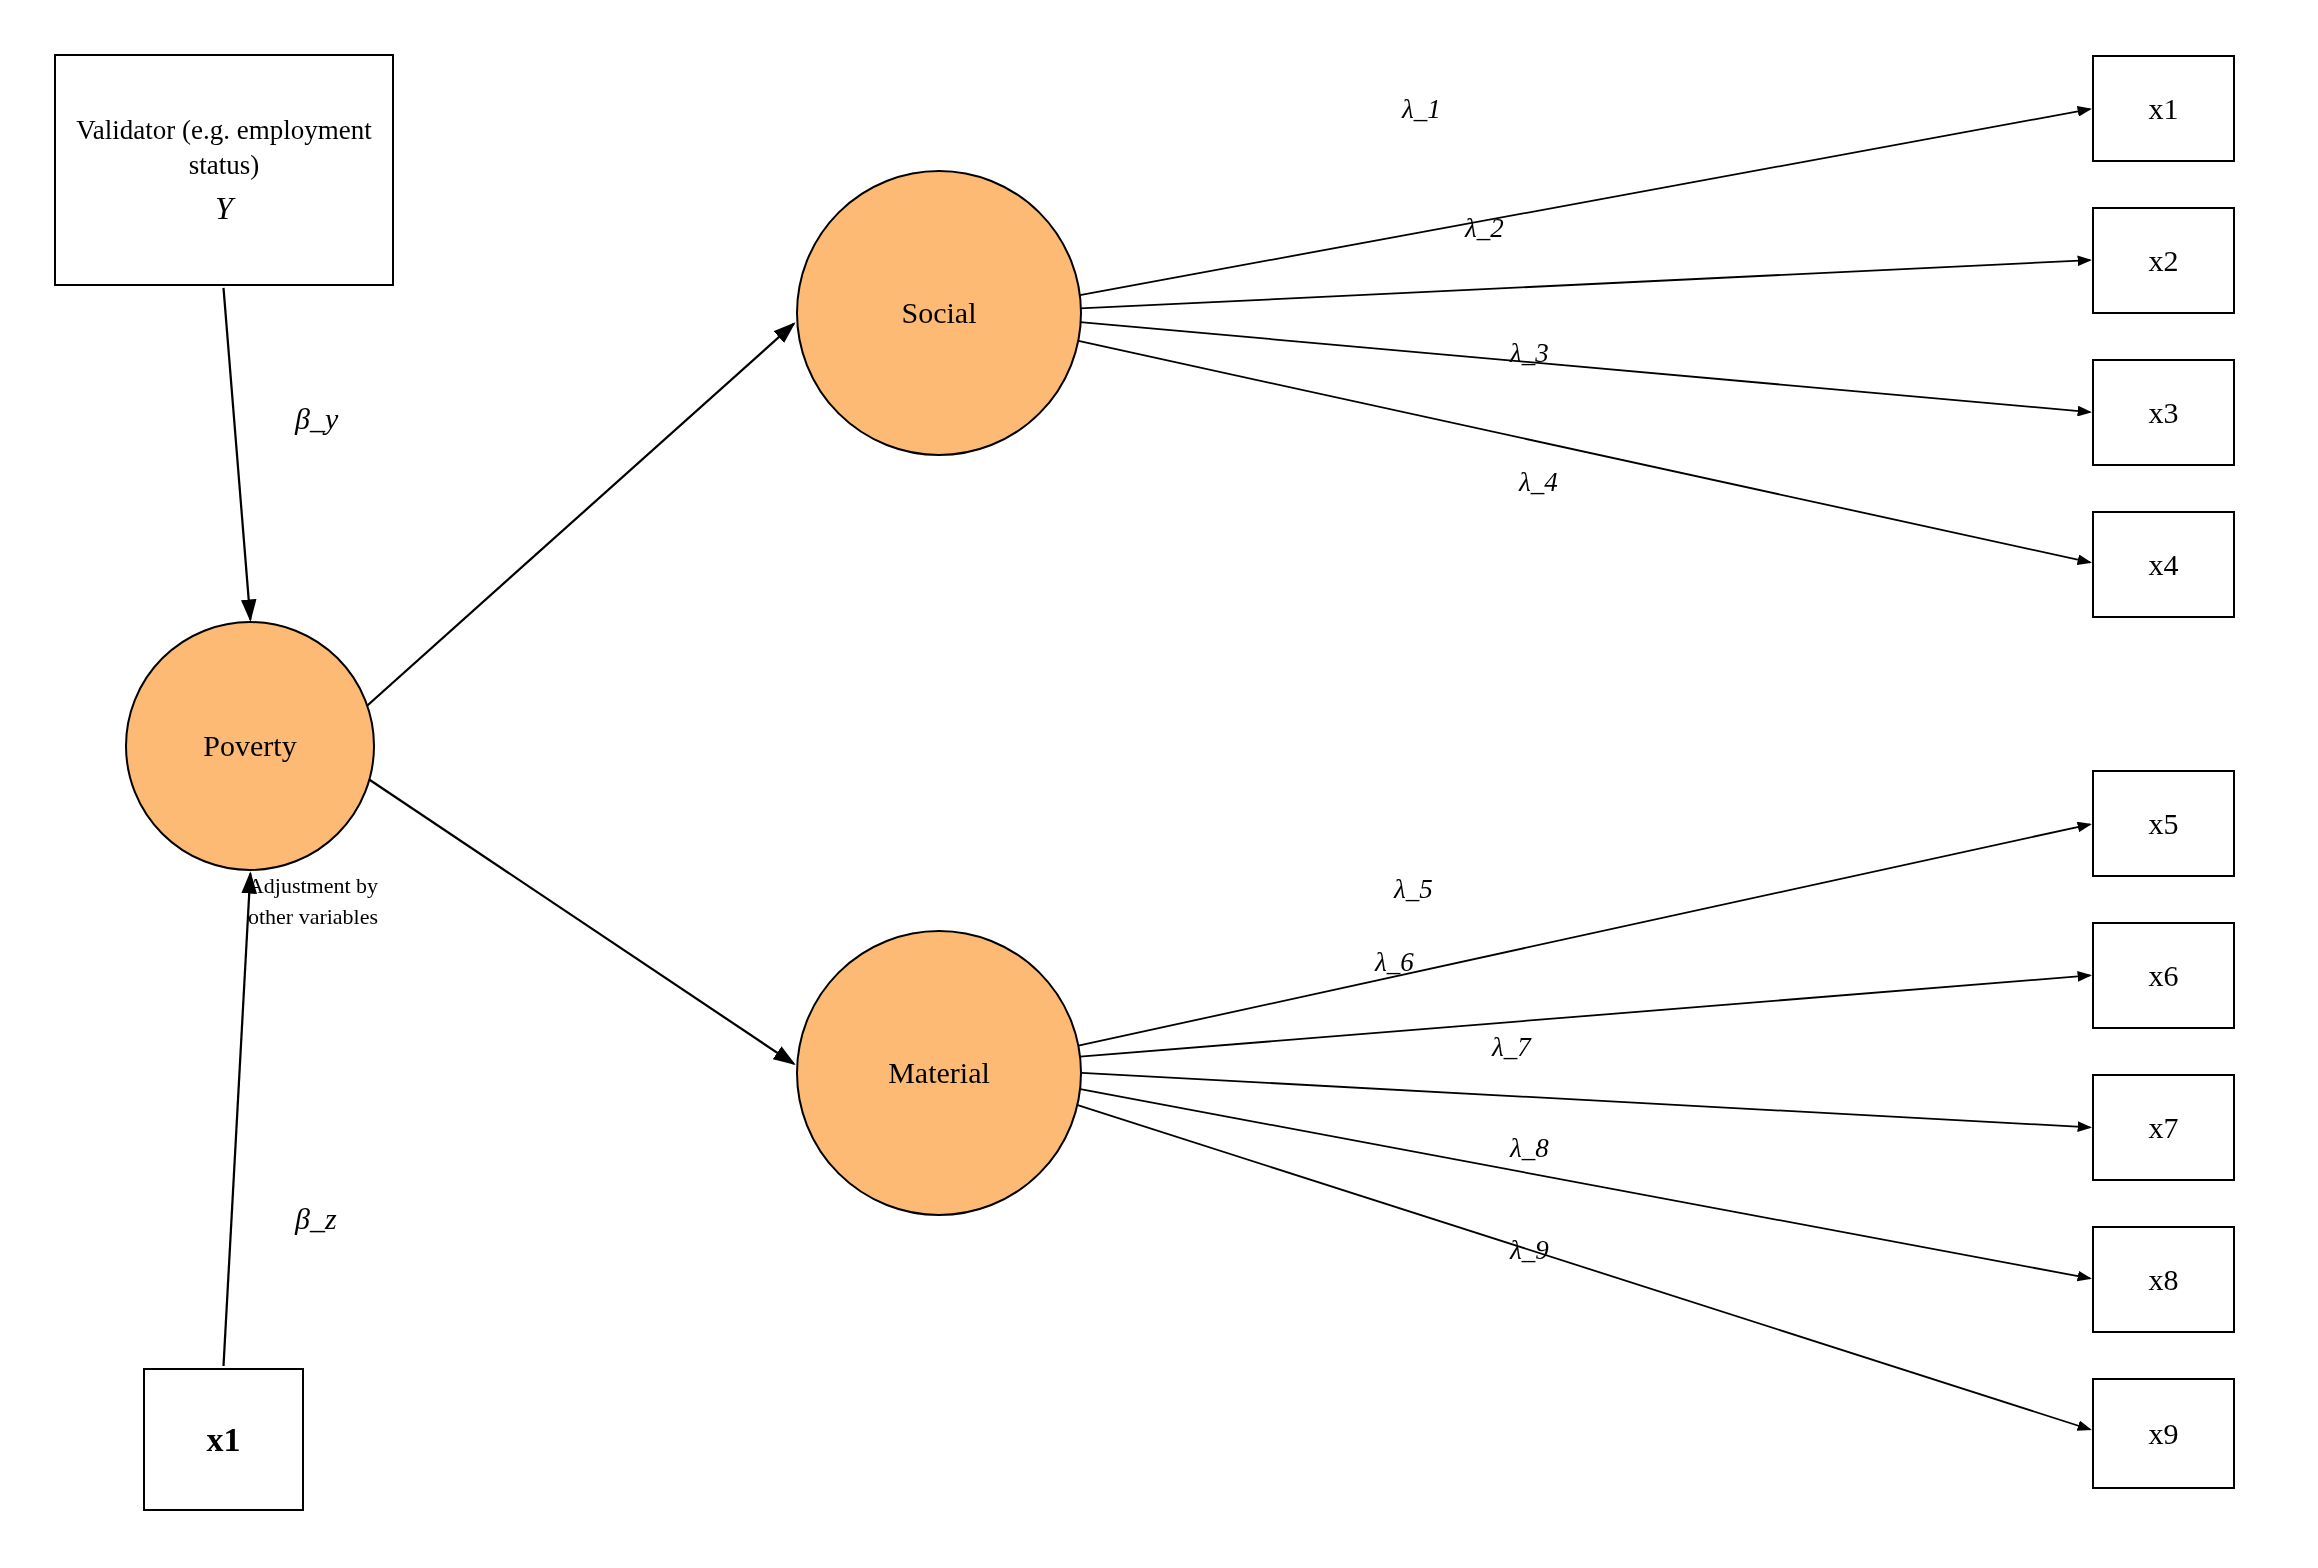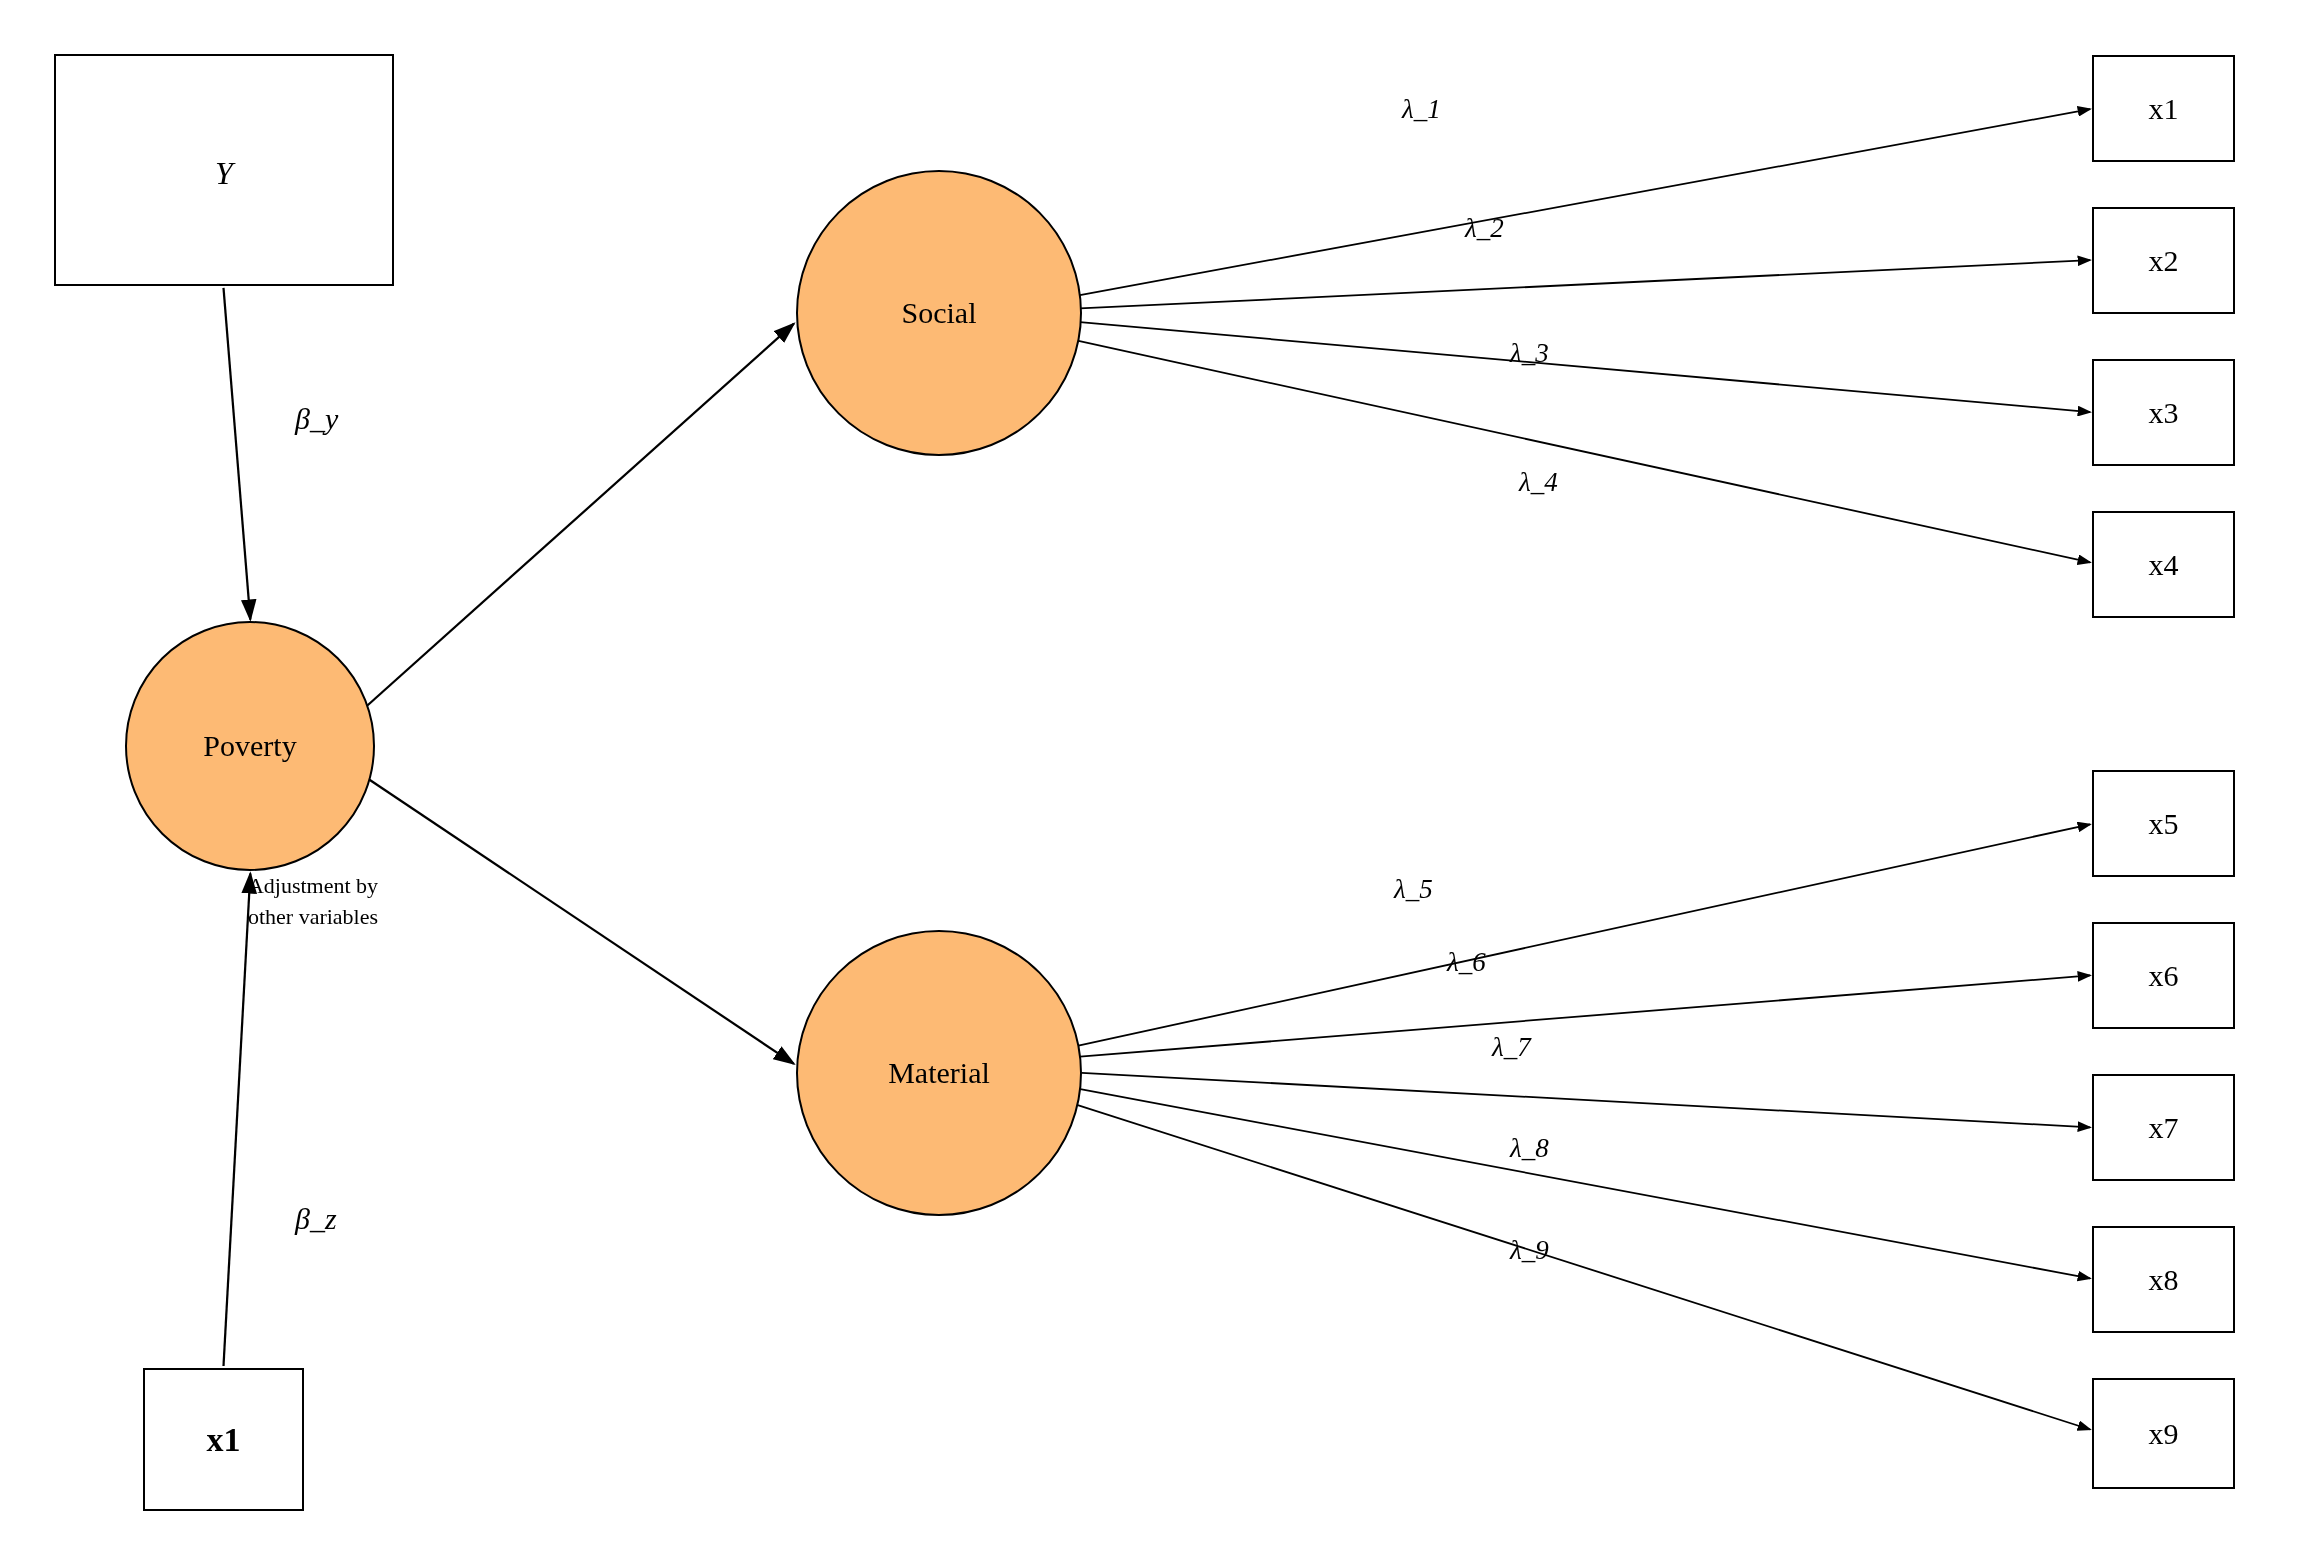--- a/index.html
+++ b/index.html
@@ -111,20 +111,21 @@
 
     <line x1="1210" y1="1200" x2="2338" y2="1261" stroke="#000" stroke-width="2" marker-end="url(#arrowhead-sm)"></line>
 
     <line x1="1207" y1="1218" x2="2338" y2="1430" stroke="#000" stroke-width="2" marker-end="url(#arrowhead-sm)"></line>
 
     <line x1="1202" y1="1235" x2="2338" y2="1599" stroke="#000" stroke-width="2" marker-end="url(#arrowhead-sm)"></line>
   </svg>
 
   <div class="box-node" style="left:54px; top:54px; width:340px; height:232px;">
     <div style="text-align:center;">
+      <div class="node-text" style="font-size:27px; line-height:1.3;">Validator (e.g. employment status)</div>
       <div class="node-text" style="font-size:32px; margin-top:7.2px; font-style:italic;">Y</div>
     </div>
   </div>
 
   <div class="circle-node" style="left:125px; top:621px; width:250px; height:250px;">
     <div class="node-text">Poverty</div>
   </div>
 
   <div class="box-node" style="left:143px; top:1368px; width:161px; height:143px;">
     <div class="node-text" style="font-weight:bold; font-size:34px;">x1</div>
@@ -172,21 +173,21 @@
 
   <div class="indicator-box" style="left:2092px; top:1378px; width:143px; height:111px;">
     <span class="indicator-text">x9</span>
   </div>
 
   <div class="lambda-label" style="left:1385px; top:94px;">λ_1</div>
   <div class="lambda-label" style="left:1448px; top:213px;">λ_2</div>
   <div class="lambda-label" style="left:1493px; top:338px;">λ_3</div>
   <div class="lambda-label" style="left:1502px; top:467px;">λ_4</div>
   <div class="lambda-label" style="left:1377px; top:874px;">λ_5</div>
-  <div class="lambda-label" style="left:1430px; top:947px;">λ_6</div>
+  <div class="lambda-label" style="left:1358px; top:947px;">λ_6</div>
   <div class="lambda-label" style="left:1475px; top:1032px;">λ_7</div>
   <div class="lambda-label" style="left:1493px; top:1133px;">λ_8</div>
   <div class="lambda-label" style="left:1493px; top:1235px;">λ_9</div>
 
   <div class="beta-label" style="left:295px; top:402px;">β_y</div>
   <div class="beta-label" style="left:295px; top:1202px;">β_z</div>
 
   <div class="annotation-text" style="left:188px; top:871px; width:250px; line-height:1.4;">
     Adjustment by<br>other variables
   </div>

